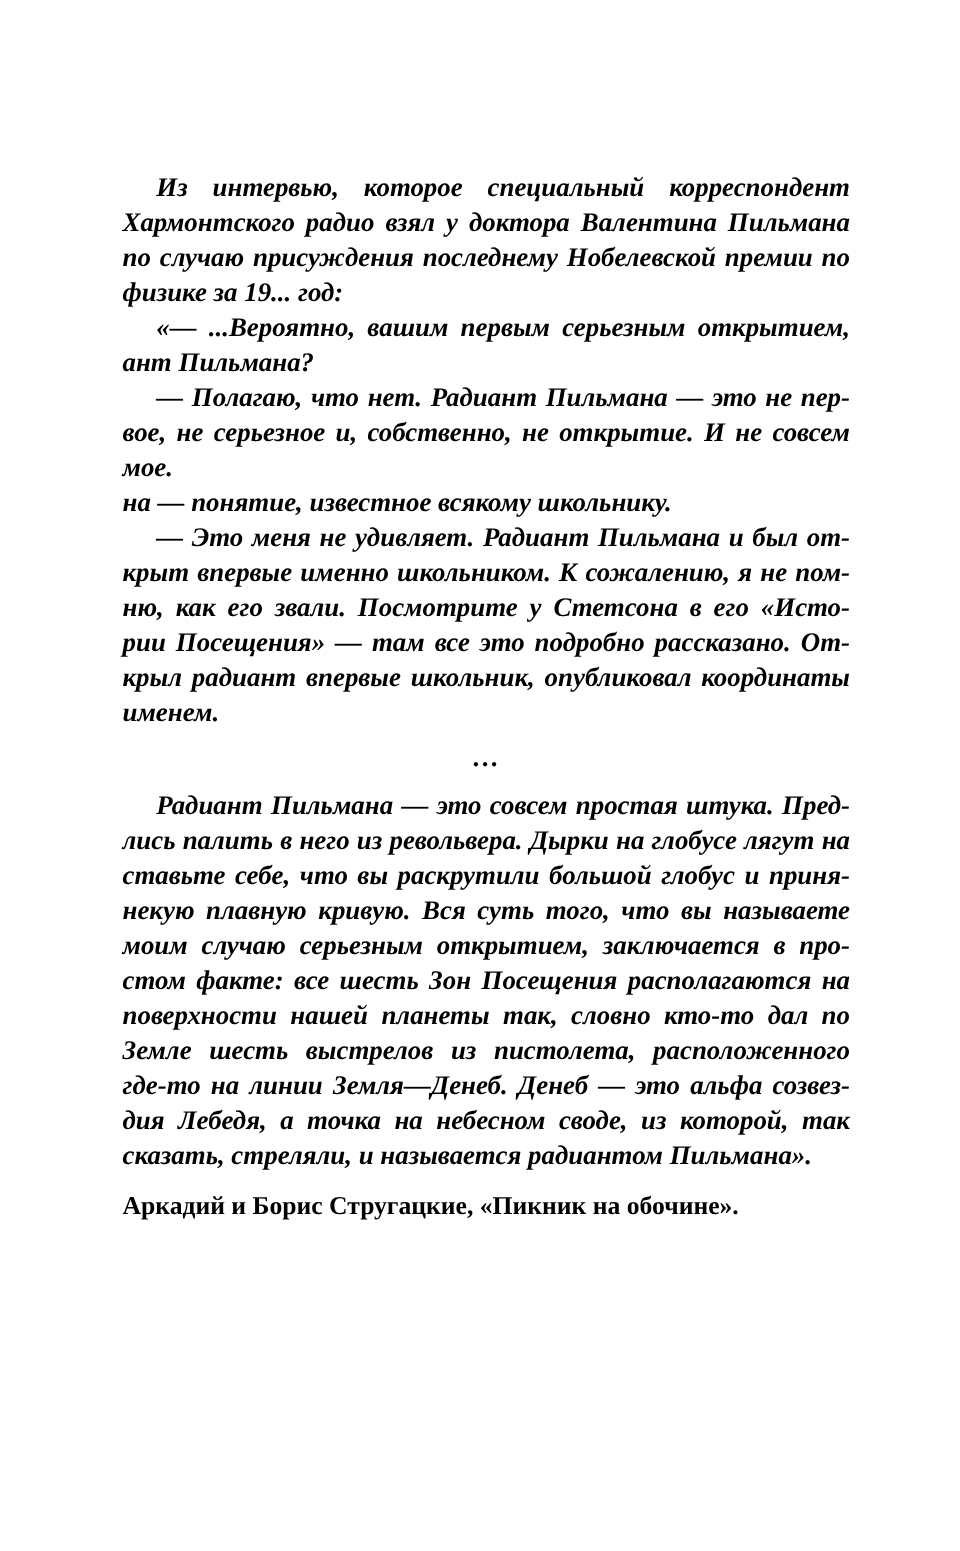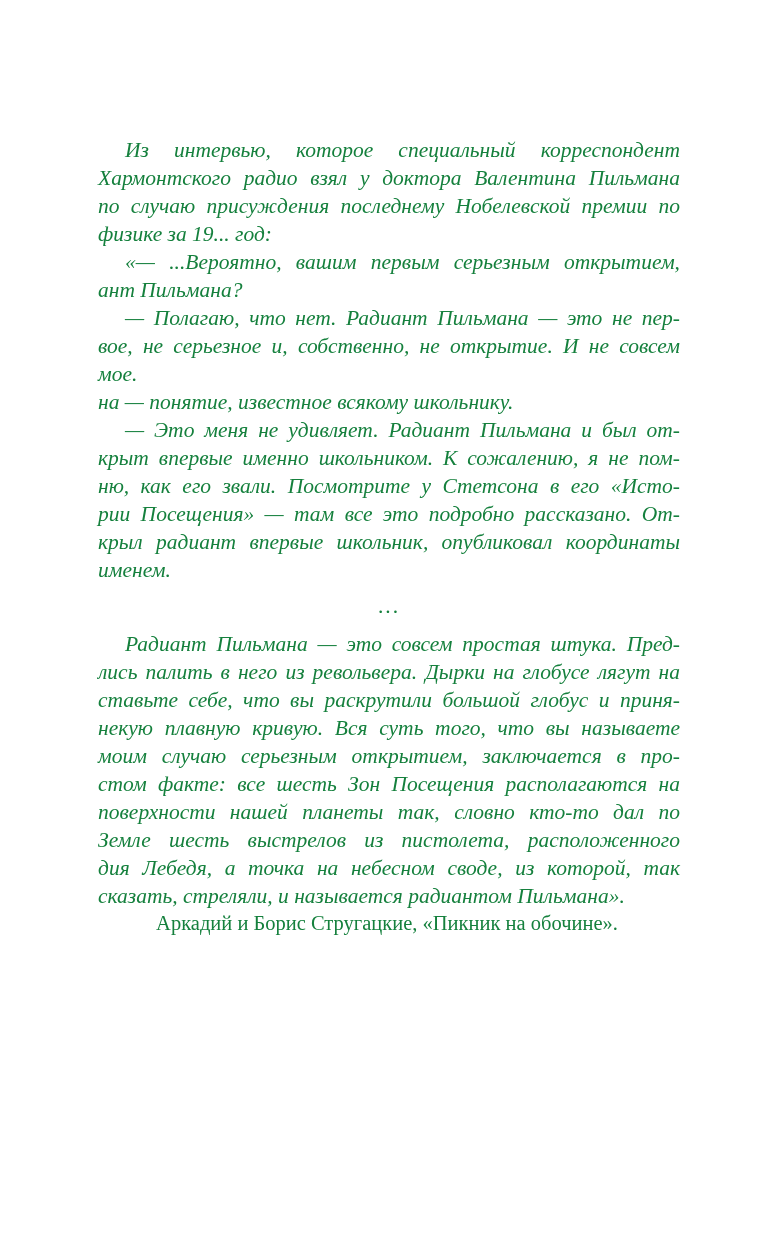--- a/index.html
+++ b/index.html
@@ -7,21 +7,22 @@
     padding: 0;
     background: #ffffff;
   }
   .page {
     position: relative;
     width: 768px;
     height: 1241px;
     background: #ffffff;
     overflow: hidden;
     font-family: "Liberation Serif", serif;
-    color: #15803d;
+    color: #000000;
+    font-weight: bold;
   }
   .text-block {
     position: absolute;
     left: 98px;
     top: 136px;
     width: 582px;
   }
   .paragraph {
     font-style: italic;
     font-size: 21.5px;
@@ -45,21 +46,22 @@
     line-height: 28px;
     text-align: center;
     letter-spacing: 2px;
     margin-top: 8px;
     margin-bottom: 10px;
   }
   .attribution {
     font-style: normal;
     font-size: 20.5px;
     line-height: 26px;
-    text-align: center;
+    text-align: left;
+    margin-top: 14px;
     padding-right: 4px;
   }
 </style>
 </head>
 <body>
 
 <div class="page">
   <div class="text-block" id="text-block">
       <div class="paragraph">
         <div class="line first">Из интервью, которое специальный корреспондент</div>
@@ -90,18 +92,19 @@
       <div class="separator">...</div>
       <div class="paragraph">
         <div class="line first">Радиант Пильмана — это совсем простая штука. Пред-</div>
         <div class="line">лись палить в него из револьвера. Дырки на глобусе лягут на</div>
         <div class="line">ставьте себе, что вы раскрутили большой глобус и приня-</div>
         <div class="line">некую плавную кривую. Вся суть того, что вы называете</div>
         <div class="line">моим случаю серьезным открытием, заключается в про-</div>
         <div class="line">стом факте: все шесть Зон Посещения располагаются на</div>
         <div class="line">поверхности нашей планеты так, словно кто-то дал по</div>
         <div class="line">Земле шесть выстрелов из пистолета, расположенного</div>
+        <div class="line">где-то на линии Земля—Денеб. Денеб — это альфа созвез-</div>
         <div class="line">дия Лебедя, а точка на небесном своде, из которой, так</div>
         <div class="line last">сказать, стреляли, и называется радиантом Пильмана».</div>
       </div>
       <div class="attribution">Аркадий и Борис Стругацкие, «Пикник на обочине».</div>
     </div>
 </div>
 
 </body></html>

